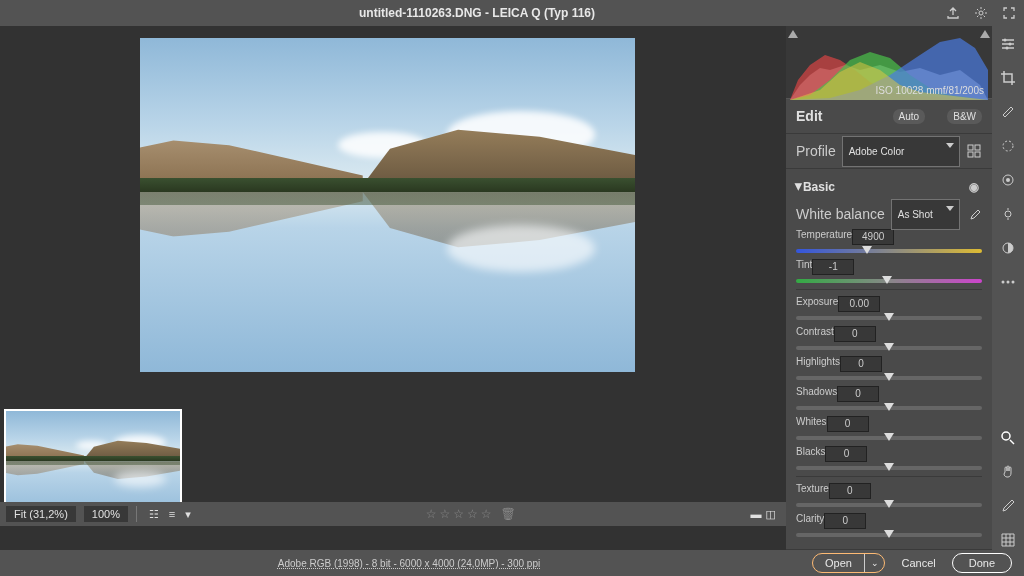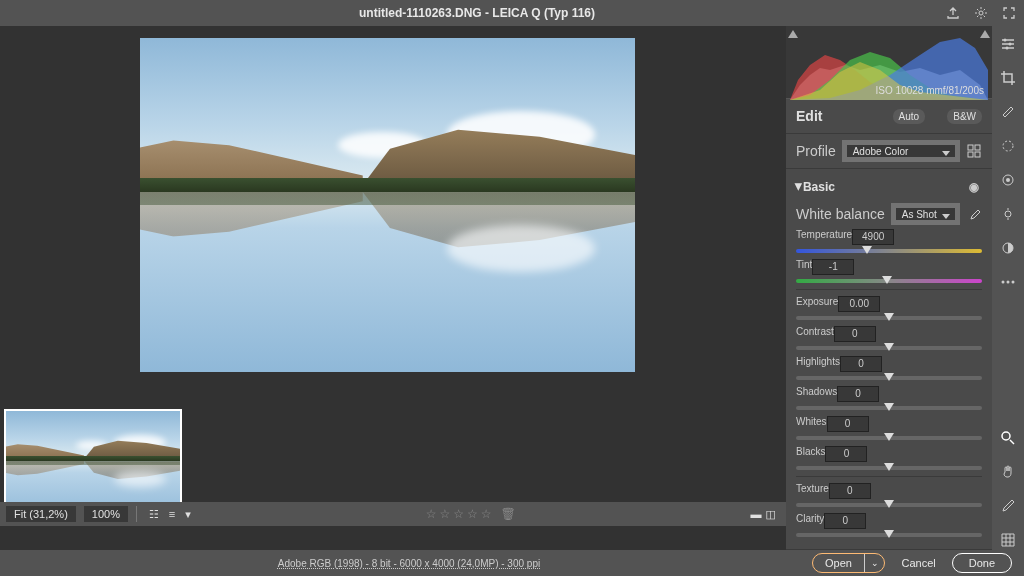--- a/index.html
+++ b/index.html
@@ -42,21 +42,21 @@
 .histo-clip { position: absolute; top: 4px; width: 0; height: 0; border-left: 5px solid transparent; border-right: 5px solid transparent; border-bottom: 8px solid #aaa; }
 .histo-clip.left { left: 2px; }
 .histo-clip.right { right: 2px; }
 .meta-row { position: absolute; bottom: 2px; left: 16px; right: 8px; display: flex; justify-content: flex-end; font-size: 10px; color: #ddd; padding-left: 28px; }
 .section { padding: 6px 10px; border-bottom: 1px solid #3a3a3a; }
 .section-head { display: flex; align-items: center; justify-content: space-between; height: 22px; }
 .section-title { font-weight: 600; font-size: 14px; }
 .pill { background: #5a5a5a; padding: 2px 6px; border-radius: 7px; font-size: 10px; cursor: pointer; margin-left: 19px; }
 .row { display: flex; align-items: center; height: 22px; gap: 6px; }
 .row-label { color: #ccc; font-size: 14px; min-width: 36px; text-align: right; }
-.select { flex: 1; background: #383838; border: 5px solid #737373; height: 22px; display: flex; align-items: center; padding: 0 6px; font-size: 10px; cursor: pointer; position: relative; }
+.select { flex: 1; background: #383838; border: 1px solid #737373; height: 31px; display: flex; align-items: center; padding: 0 6px; font-size: 10px; cursor: pointer; position: relative; }
 .select::after { content: ""; position: absolute; right: 5px; top: 6px; border-left: 4px solid transparent; border-right: 4px solid transparent; border-top: 5px solid #ccc; }
 .sq-icon { width: 16px; height: 16px; display: flex; align-items: center; justify-content: center; color: #ccc; cursor: pointer; }
 .slider-row { margin: 4px 0 6px; }
 .slider-head { display: flex; justify-content: flex-start; font-size: 10px; color: #ccc; }
 .value-box { background: #383838; border: 1px solid #222; width: 42px; height: 16px; text-align: center; font-size: 10px; line-height: 14px; }
 .slider-track { height: 4px; background: #666; margin-top: 4px; position: relative; border-radius: 2px; }
 .slider-track.temp { background: linear-gradient(90deg, #3355dd, #888, #ddbb33); }
 .slider-track.tint { background: linear-gradient(90deg, #33aa44, #888, #cc44cc); }
 .slider-track .thumb-tri { position: absolute; top: -3px; width: 0; height: 0; border-left: 5px solid transparent; border-right: 5px solid transparent; border-top: 8px solid #ddd; transform: translateX(-5px); }
 .basic-head { display: flex; align-items: center; gap: 0; font-size: 12px; font-weight: 600; padding: 4px 0; }

